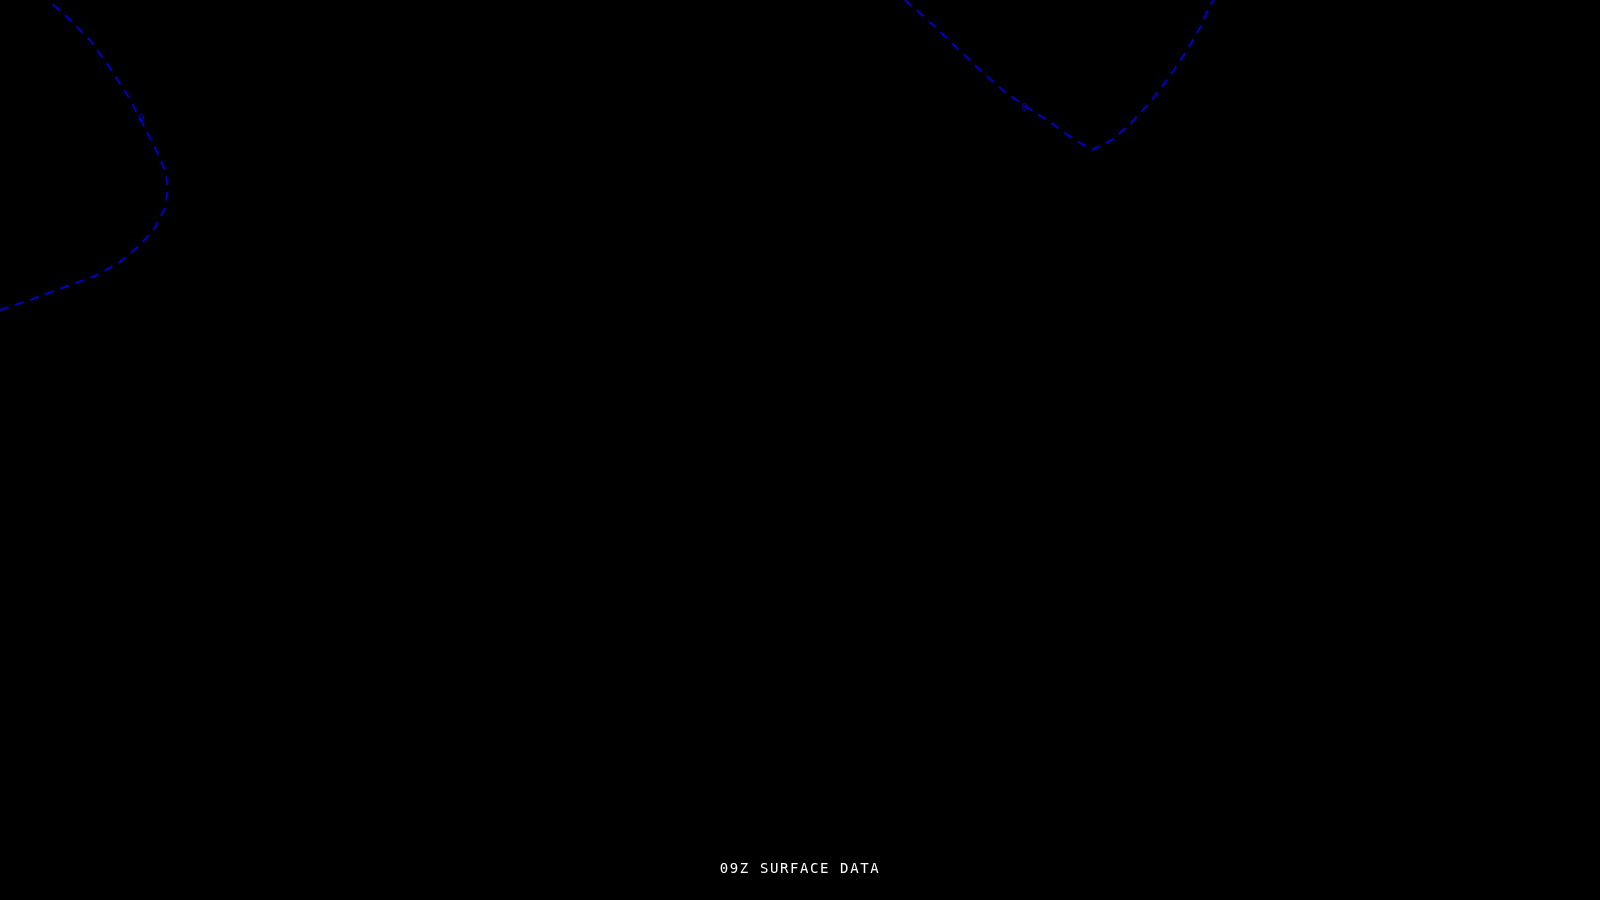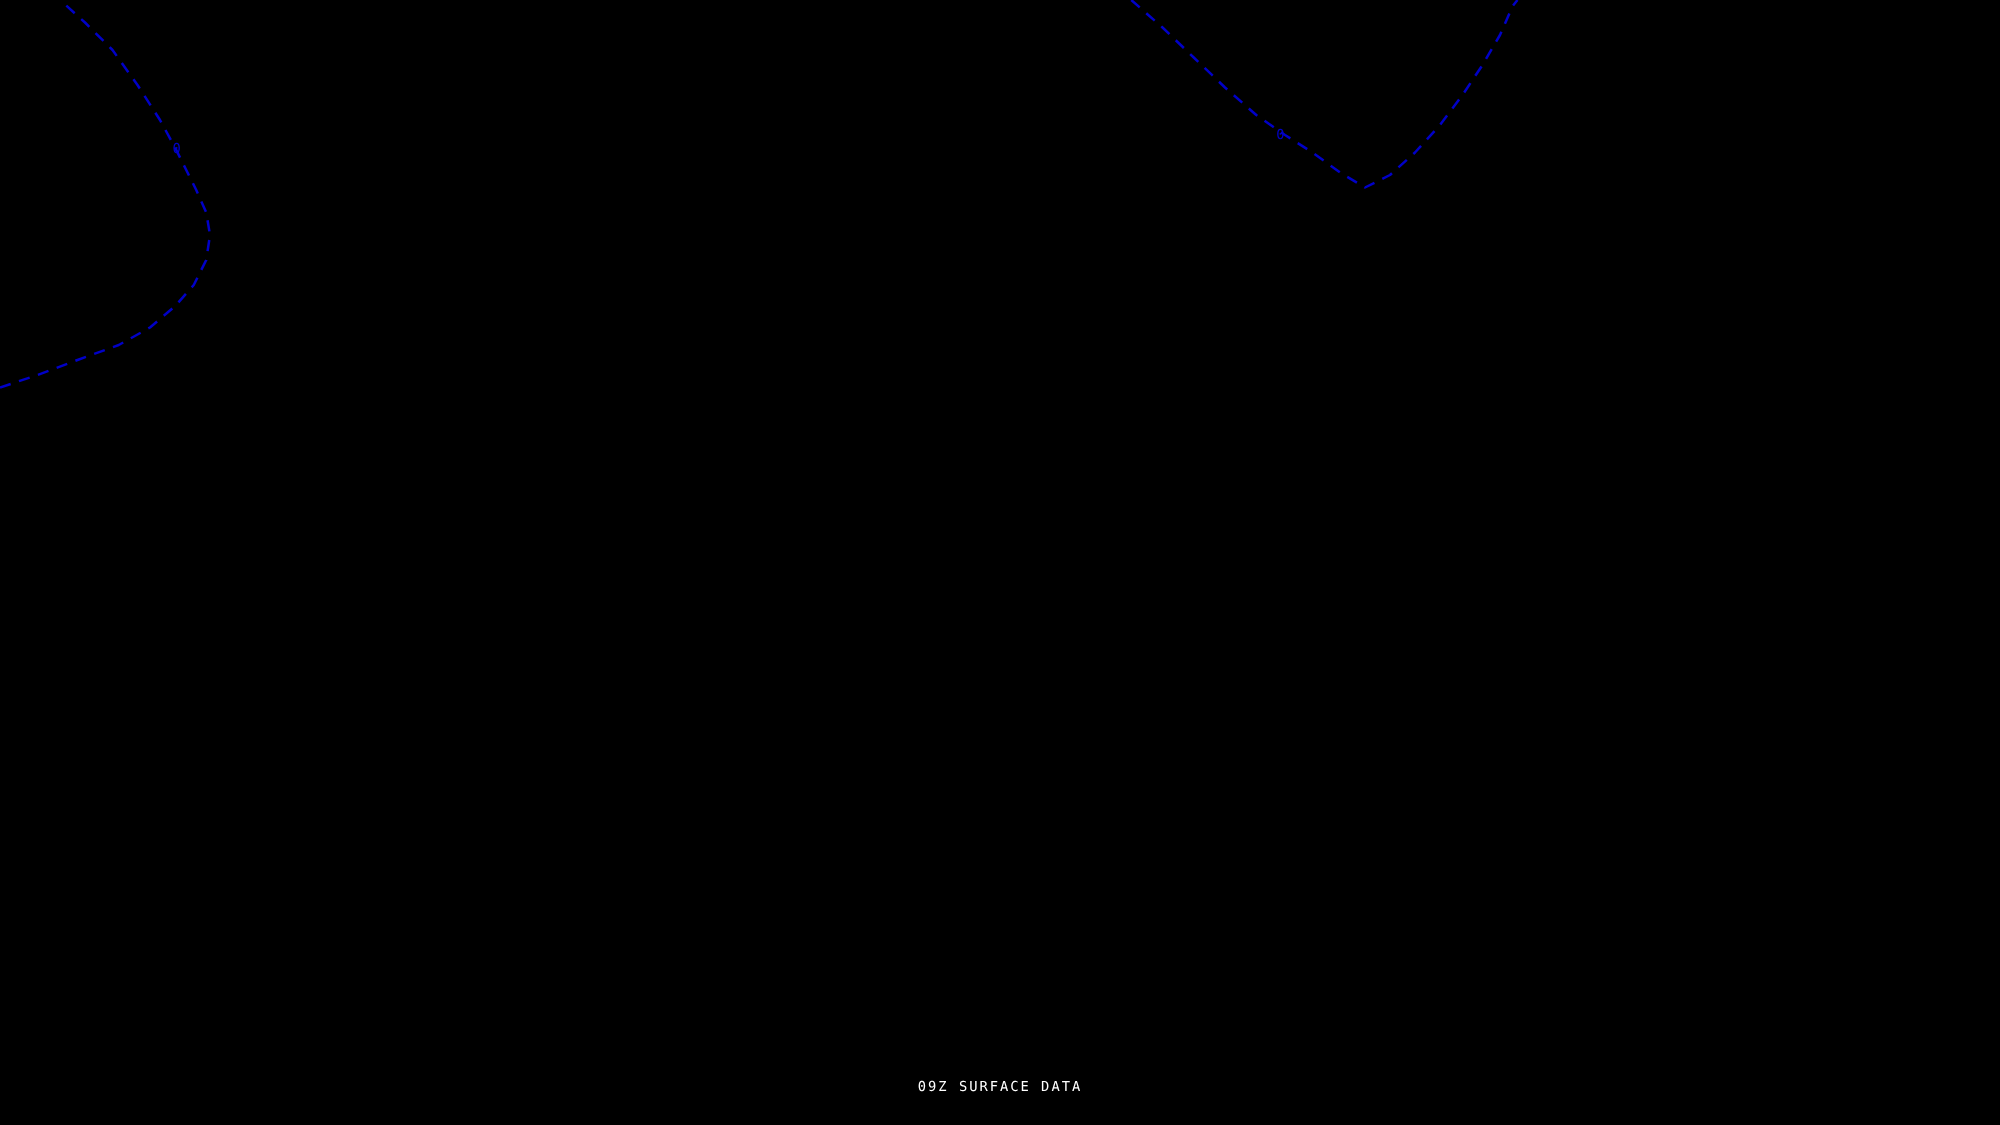--- a/index.html
+++ b/index.html
@@ -33,21 +33,21 @@
     user-select: none;
   }
   #caption {
     position: absolute;
     left: 0;
     right: 0;
     bottom: 24px;
     text-align: center;
     color: #ffffff;
     font-family: "DejaVu Sans Mono", monospace;
-    font-size: 11px;
+    font-size: 14px;
     letter-spacing: 1.6px;
     white-space: pre;
   }
 </style>
 </head>
 <body>
 
 <div id="canvas">
 
   <svg id="plot-svg" viewBox="0 0 1600 900" preserveAspectRatio="none">

